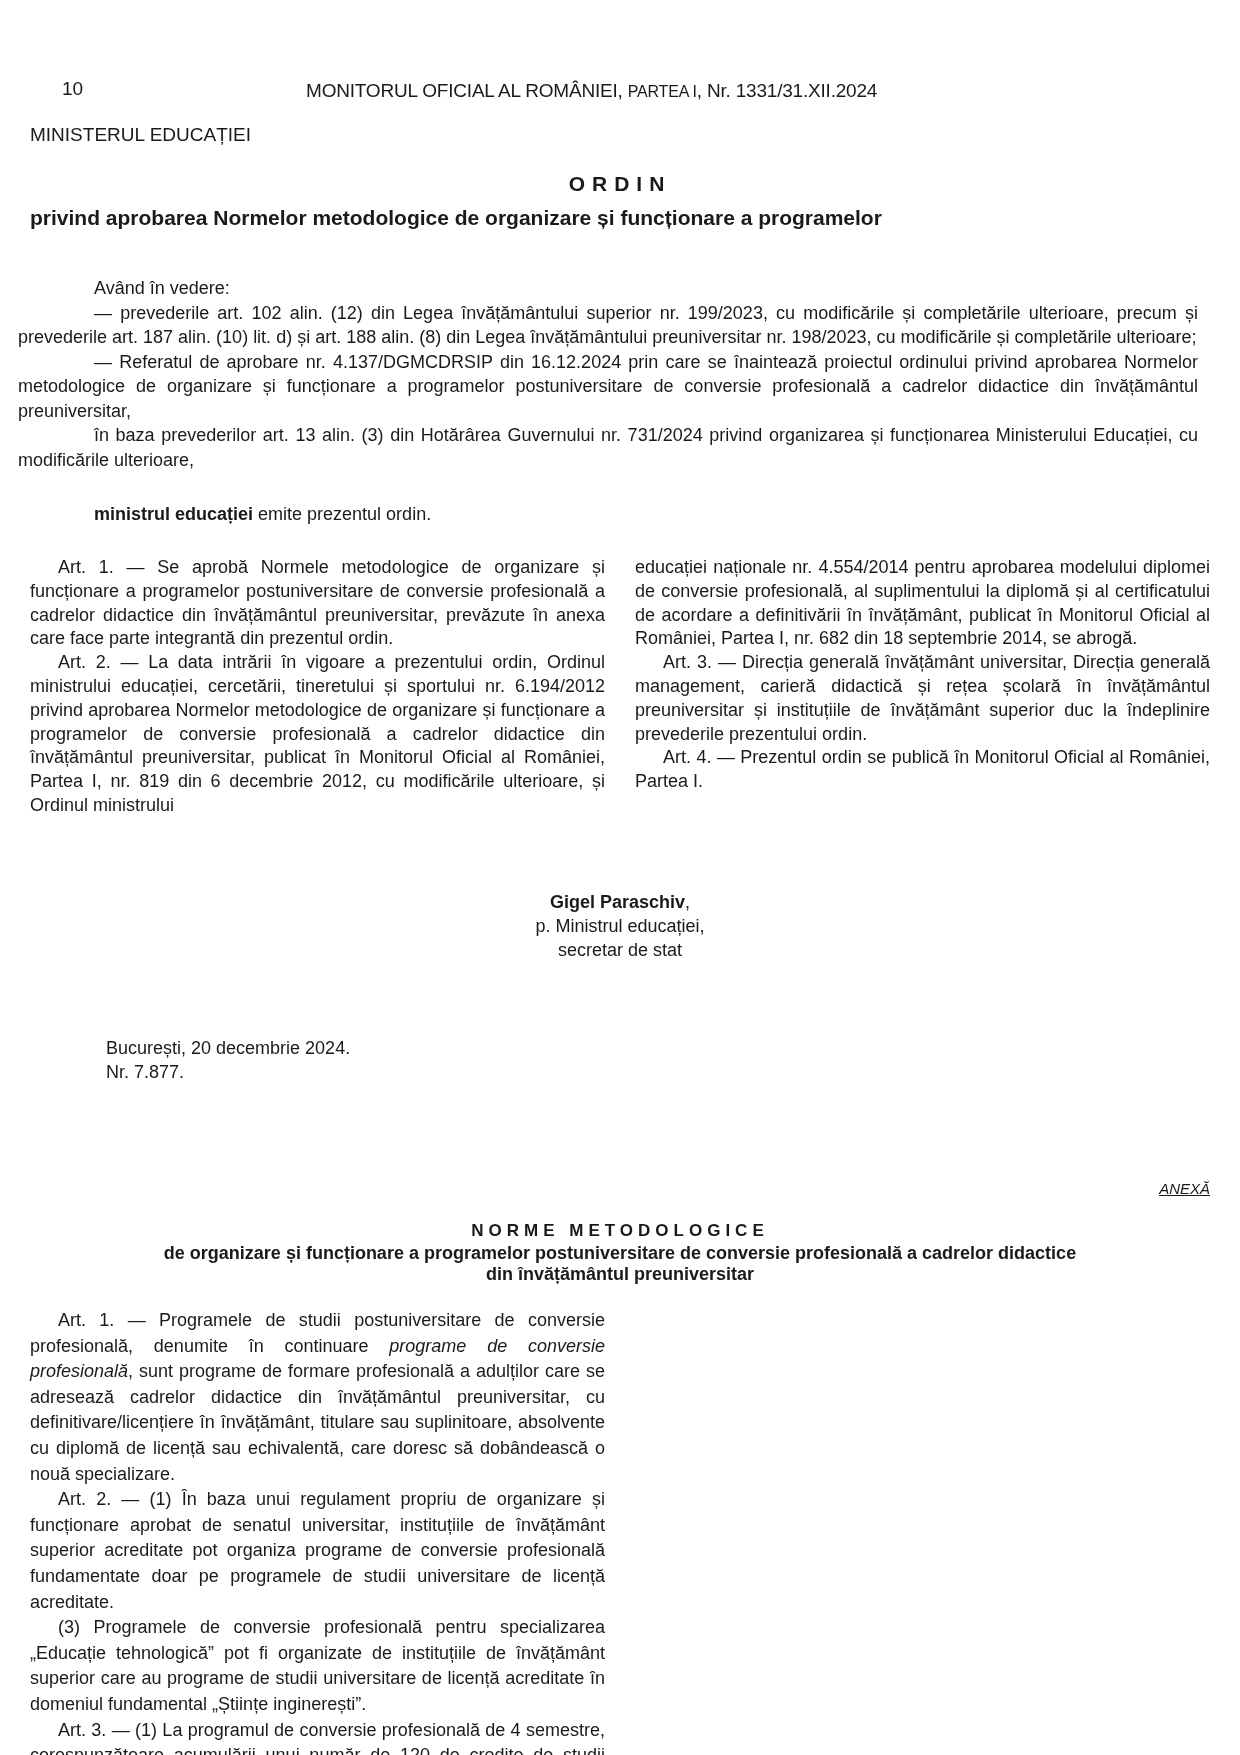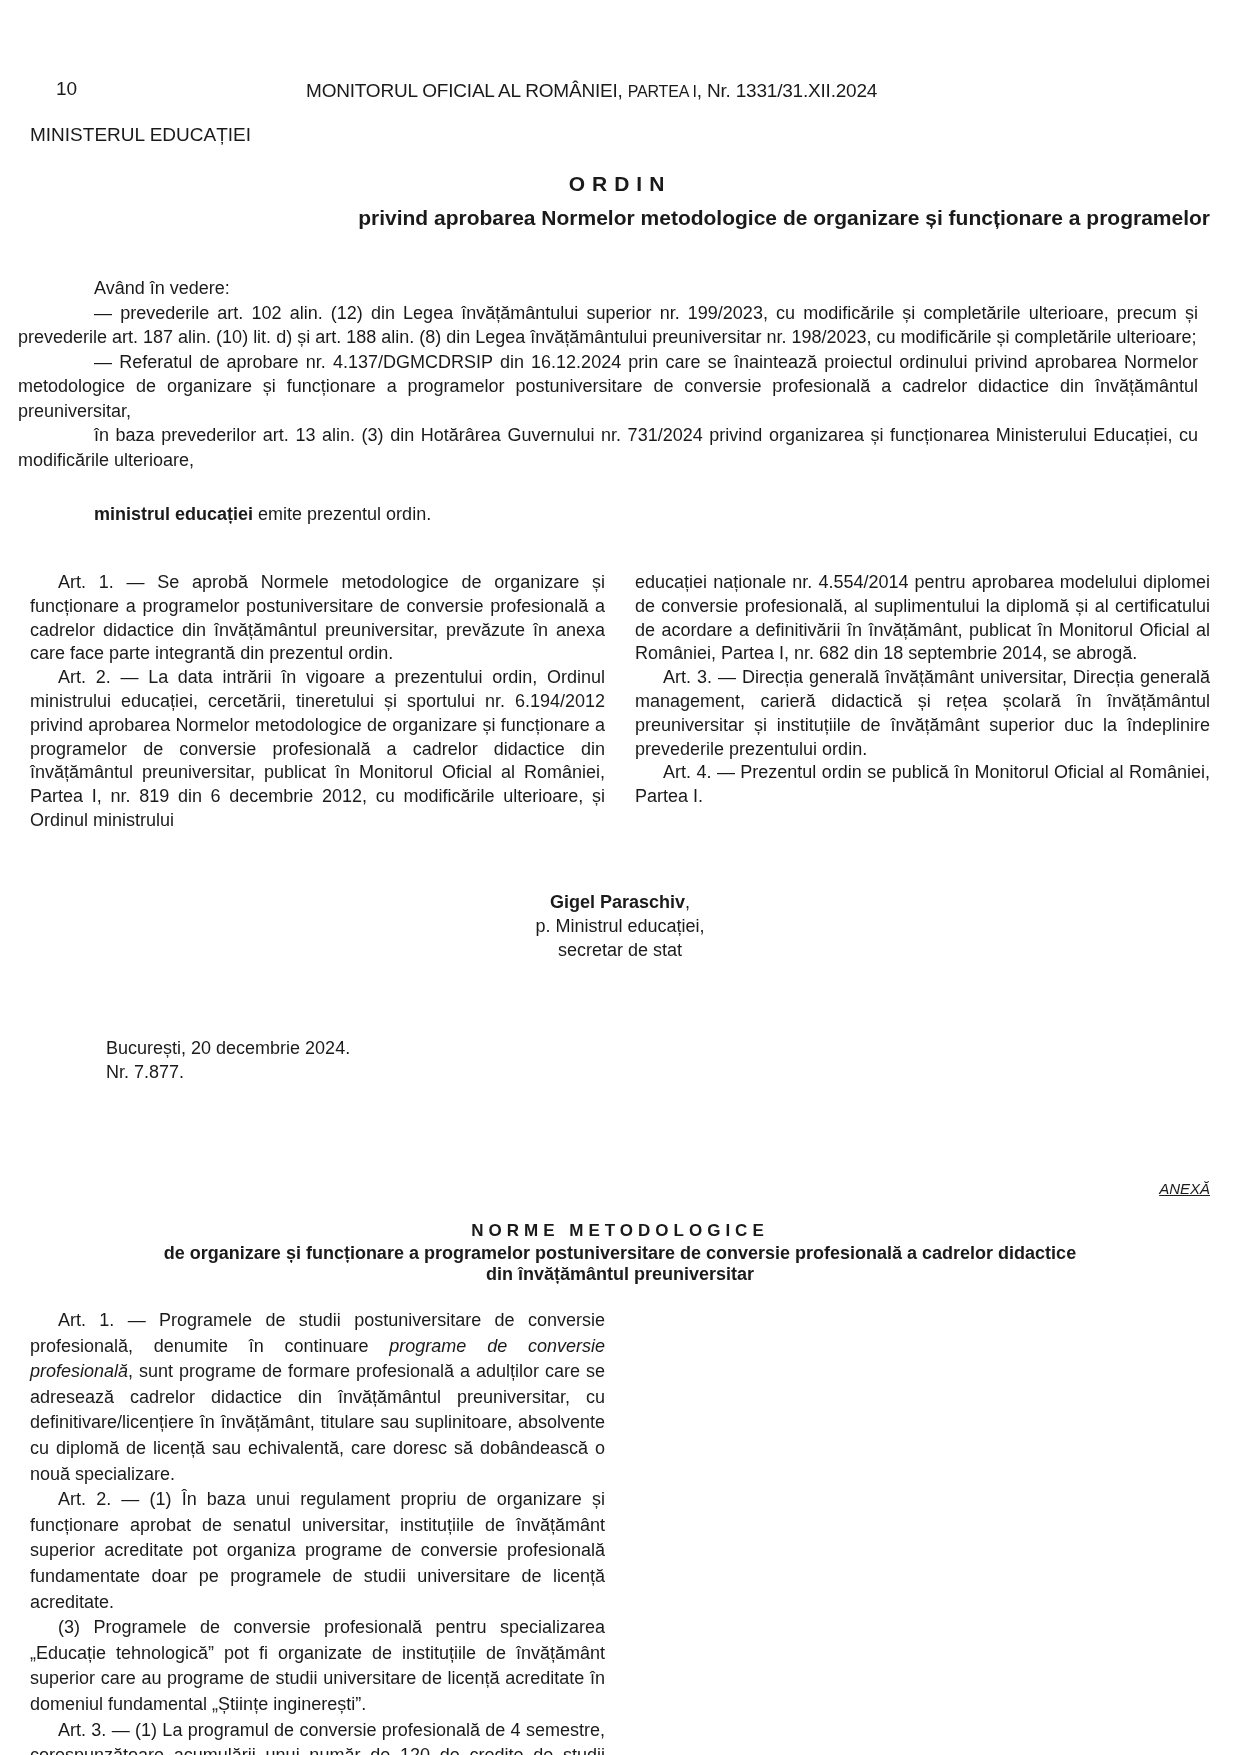--- a/index.html
+++ b/index.html
@@ -1,32 +1,32 @@
 <!DOCTYPE html>
 <html><head>
 <meta charset="utf-8">
 <style>
   html, body { margin: 0; padding: 0; background: #ffffff; }
   body { width: 1240px; height: 1755px; position: relative; overflow: hidden; color: #1a1a1a;
          font-family: "Liberation Sans", "DejaVu Sans", sans-serif; }
-  .page-number { position: absolute; left: 56px; top: 78px; font-size: 19px; }
+  .page-number { position: absolute; left: 62px; top: 78px; font-size: 19px; }
   .running-head { position: absolute; left: 306px; top: 80px; font-size: 19px; letter-spacing: -0.2px; }
   .running-head .small { font-size: 16px; }
   .issuer { position: absolute; left: 30px; top: 124px; font-size: 19px; }
   .ordin-title { position: absolute; left: 0; width: 1240px; top: 172px; text-align: center; font-weight: bold; font-size: 21px; letter-spacing: 7px; }
-  .ordin-subtitle { position: absolute; left: 30px; width: 1180px; top: 203px; text-align: right; font-weight: bold; font-size: 21px; line-height: 29px; }
+  .ordin-subtitle { position: absolute; left: 30px; width: 1180px; top: 203px; text-align: left; font-weight: bold; font-size: 21px; line-height: 29px; }
   .preamble { position: absolute; left: 18px; width: 1180px; top: 276px; font-size: 18px; line-height: 24.5px; text-align: justify; }
   .preamble p { margin: 0; }
   .preamble .indent { text-indent: 76px; }
   .preamble .issuing { text-indent: 76px; margin-top: 30px; }
   .cols { position: absolute; left: 30px; width: 1180px; display: flex; justify-content: space-between; font-size: 18px; line-height: 23.8px; }
   .cols .col { width: 575px; text-align: justify; }
   .cols p { margin: 0; text-indent: 28px; }
   .cols p.cont { text-indent: 0; }
-  .cols-1 { top: 571px; }
+  .cols-1 { top: 556px; }
   .signature { position: absolute; left: 0; width: 1240px; top: 890px; text-align: center; font-size: 18px; line-height: 24px; }
   .place-date { position: absolute; left: 106px; top: 1015px; font-size: 18px; line-height: 24px; margin-top: 21px; }
   .annex-label { position: absolute; right: 30px; top: 1180px; font-size: 15px; font-style: italic; text-decoration: underline; }
   .norme-title { position: absolute; left: 0; width: 1240px; top: 1221px; text-align: center; font-weight: bold; font-size: 17px; letter-spacing: 5px; }
   .norme-subtitle { position: absolute; left: 60px; width: 1120px; top: 1243px; text-align: center; font-weight: bold; font-size: 18px; line-height: 21px; }
   .cols-2 { top: 1308px; line-height: 25.6px; flex-direction: column; }
   b, strong { font-weight: bold; }
   i { font-style: italic; }
 </style>
 </head>

